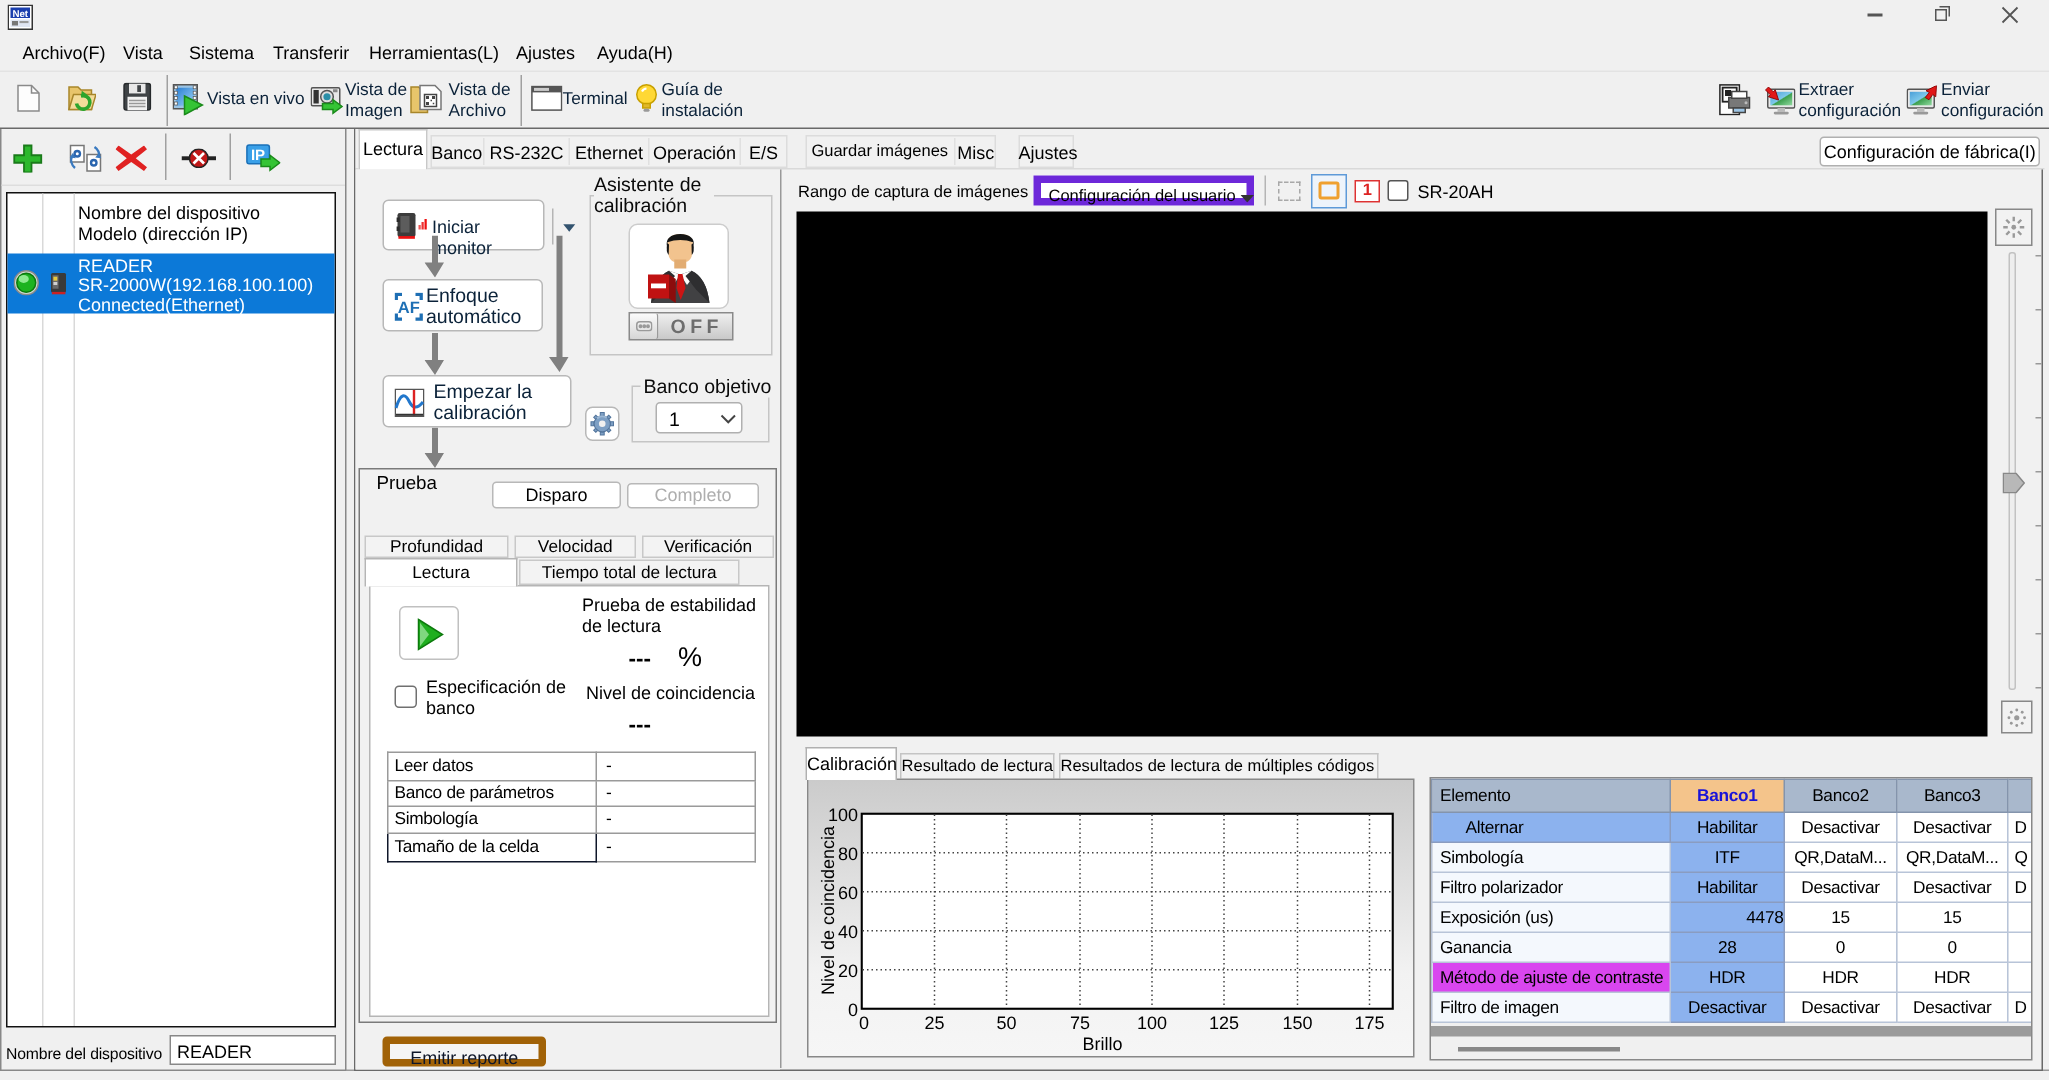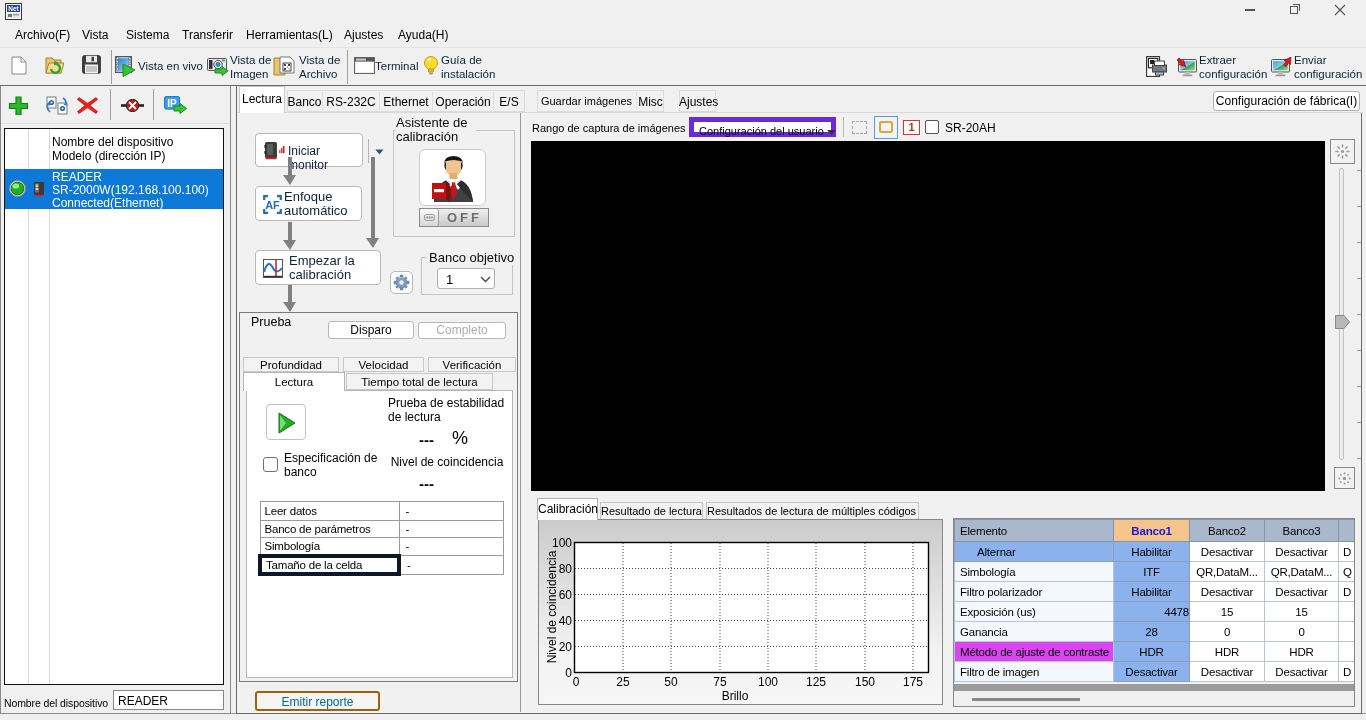--- a/index.html
+++ b/index.html
@@ -389,28 +389,28 @@
             </tr>
       <tr>
               <td style="border:1px solid #9a9a9a;height:17px;padding:0 16px 0 4px">Banco de parámetros</td>
               <td style="border:1px solid #9a9a9a;padding:0 0 0 6px">-</td>
             </tr>
       <tr>
               <td style="border:1px solid #9a9a9a;height:18.6px;padding:0 0 0 4px">Simbología</td>
               <td style="border:1px solid #9a9a9a;padding:0 0 0 6px">-</td>
             </tr>
       <tr>
-              <td style="border:4px solid #0f172a;height:18.6px;padding:0 0 0 4px">Tamaño de la celda</td>
+              <td style="border:1px solid #0f172a;height:18.6px;padding:0 0 0 4px">Tamaño de la celda</td>
               <td style="border:1px solid #9a9a9a;padding:0 0 0 6px">-</td>
             </tr>
      </tbody>
         </table>
    </div>
  </div>
- <div class="abs" style="left:18px;top:578px;width:125px;height:20px;background:#f5f5f5;border:2px solid #a16207;border-radius:3px;text-align:center;line-height:18px;color:#0369a1">Emitir reporte</div>
+ <div class="abs" style="left:18px;top:578px;width:109px;height:20px;background:#f5f5f5;border:5px solid #a16207;border-radius:3px;text-align:center;line-height:18px;color:#0f172a">Emitir reporte</div>
 </div>
 
 <div class="abs" style="left:532px;top:122px;font-size:11px">Rango de captura de imágenes</div>
 <div class="abs" style="left:689px;top:117px;width:147px;height:20px;background:#fff;border:5px solid #6d28d9">
   <div class="abs" style="left:5px;top:3px;font-size:11px">Configuración del usuario</div>
   <svg class="abs" style="left:133px;top:8px" width="9" height="5" viewBox="0 0 9 5">
       <path d="M0 0 h9 L4.5 5 Z" fill="#333"></path>
     </svg>
 </div>
 <div class="abs" style="left:843px;top:117px;width:1px;height:20px;background:#b5b5b5"></div>

